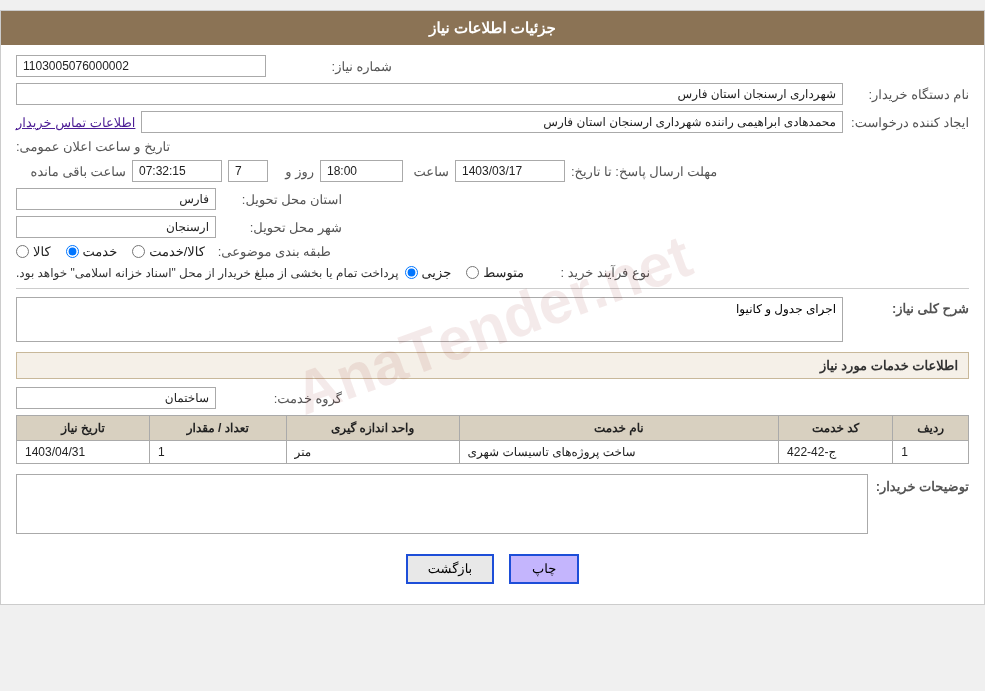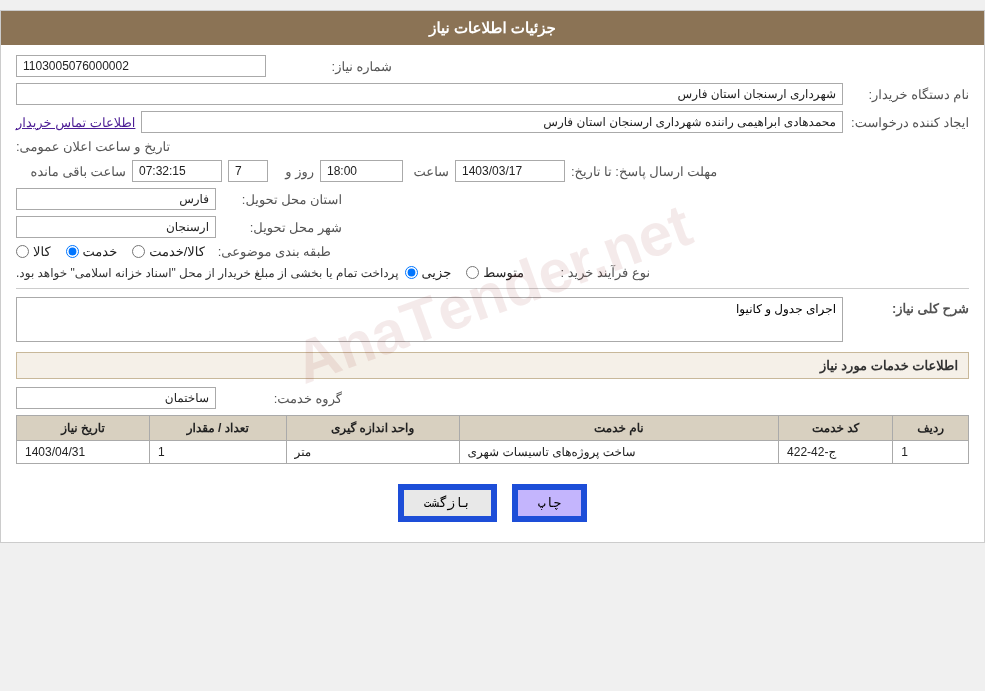--- a/index.html
+++ b/index.html
@@ -112,23 +112,23 @@
       padding-top: 5px;
     }
     .btn-row {
       display: flex;
       justify-content: center;
       gap: 15px;
       padding: 10px 0;
     }
     .btn {
       padding: 5px 20px;
-      border: 6px solid #1d4ed8;
+      border: 2px solid #1d4ed8;
       cursor: pointer;
-      font-family: Liberation Mono, monospace;
+      font-family: Liberation Serif, serif;
       font-size: 13px;
       min-width: 70px;
     }
     .btn-print {
       background: #c4b5fd;
       text-align: center;
     }
     .btn-back {
       background: #e8e8e8;
     }
@@ -280,19 +280,23 @@
             <td>1</td>
             <td>ج-42-422</td>
             <td>ساخت پروژه‌های تاسیسات شهری</td>
             <td>متر</td>
             <td>1</td>
             <td>1403/04/31</td>
           </tr>
         </tbody>
     </table>
 
+    <div class="buyer-notes">
+      <div class="buyer-notes-label">توضیحات خریدار:</div>
+      <textarea class="textarea-field" style="min-height: 60px;"></textarea>
+    </div>
 
     <div class="btn-row">
       <button class="btn btn-print">چاپ</button>
       <button class="btn btn-back">بازگشت</button>
     </div>
   </div>
 </div>
 
 </body></html>

